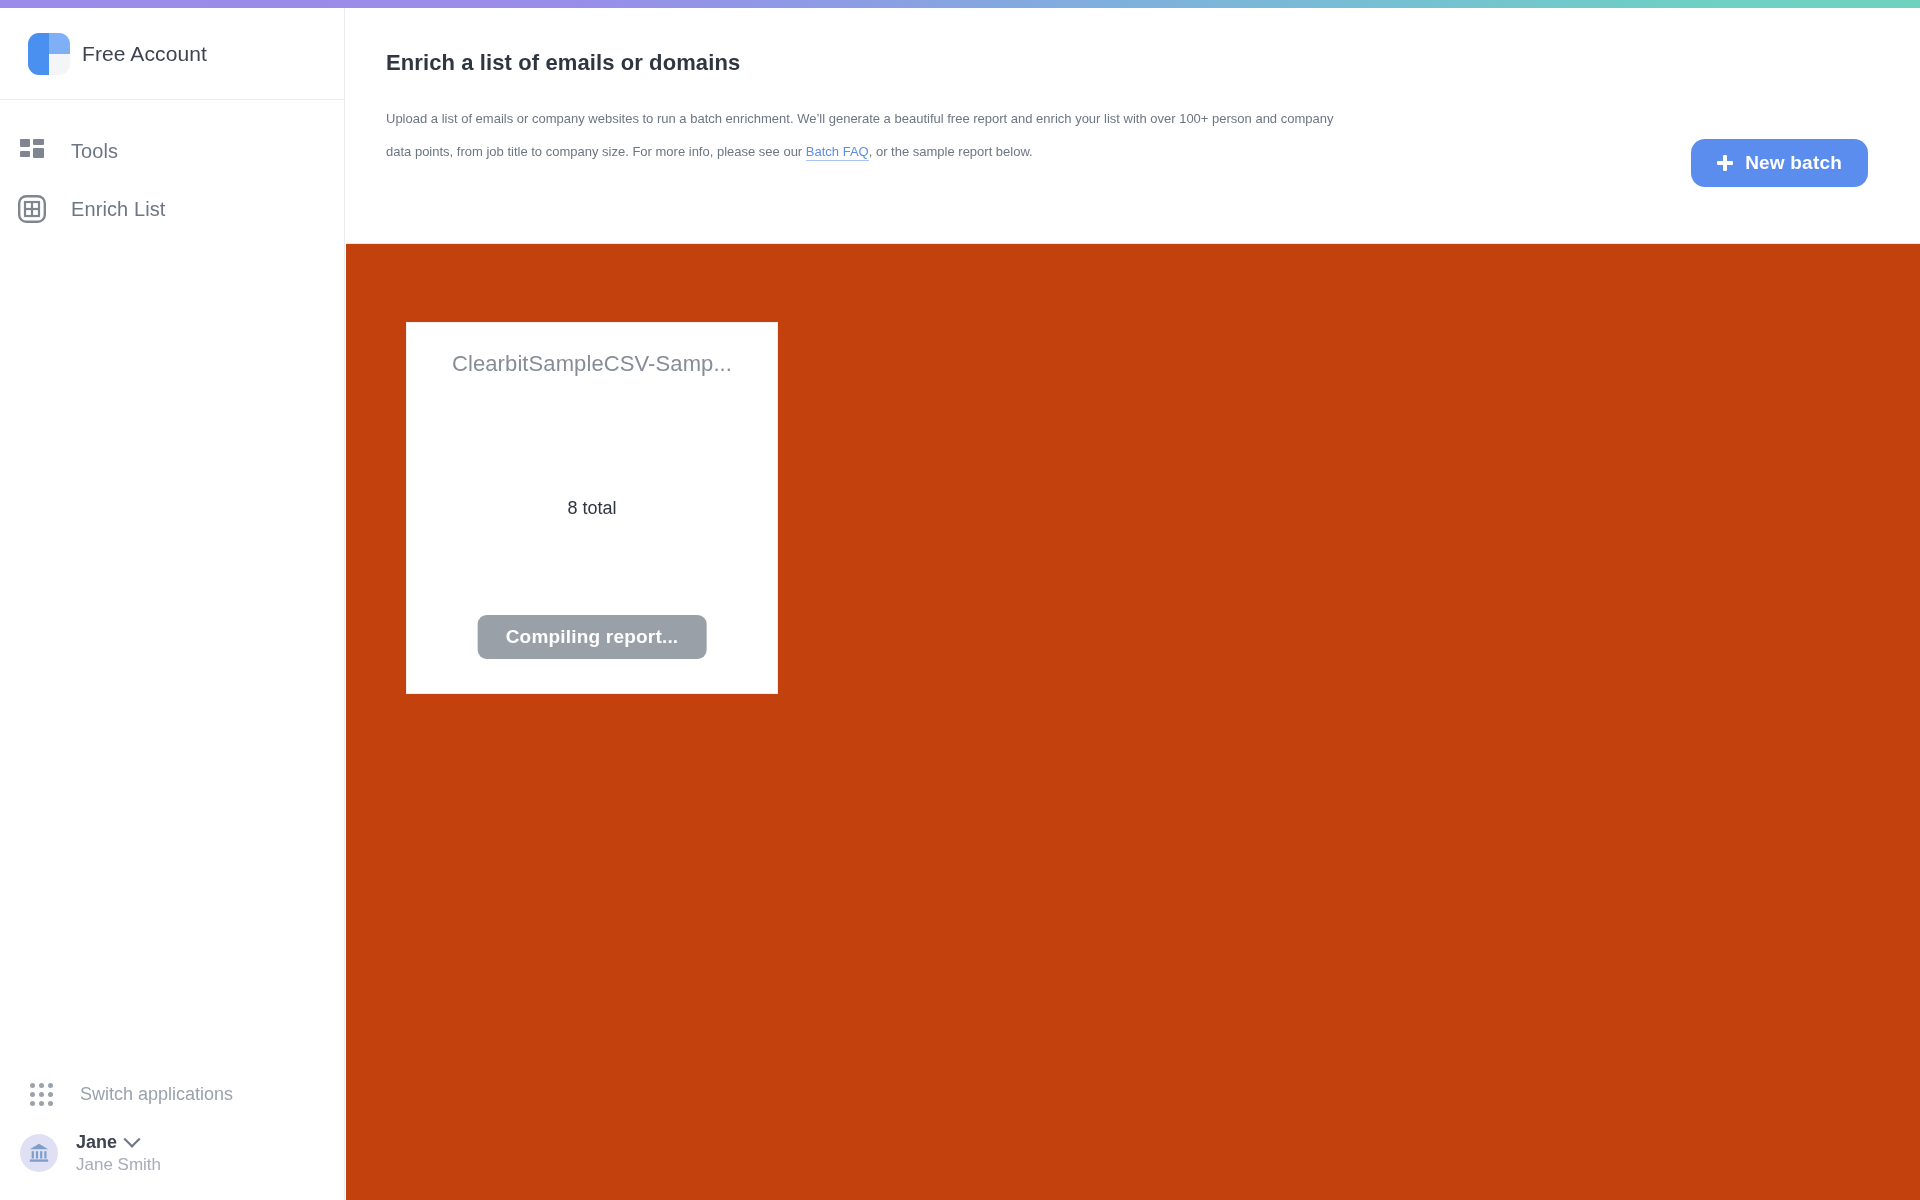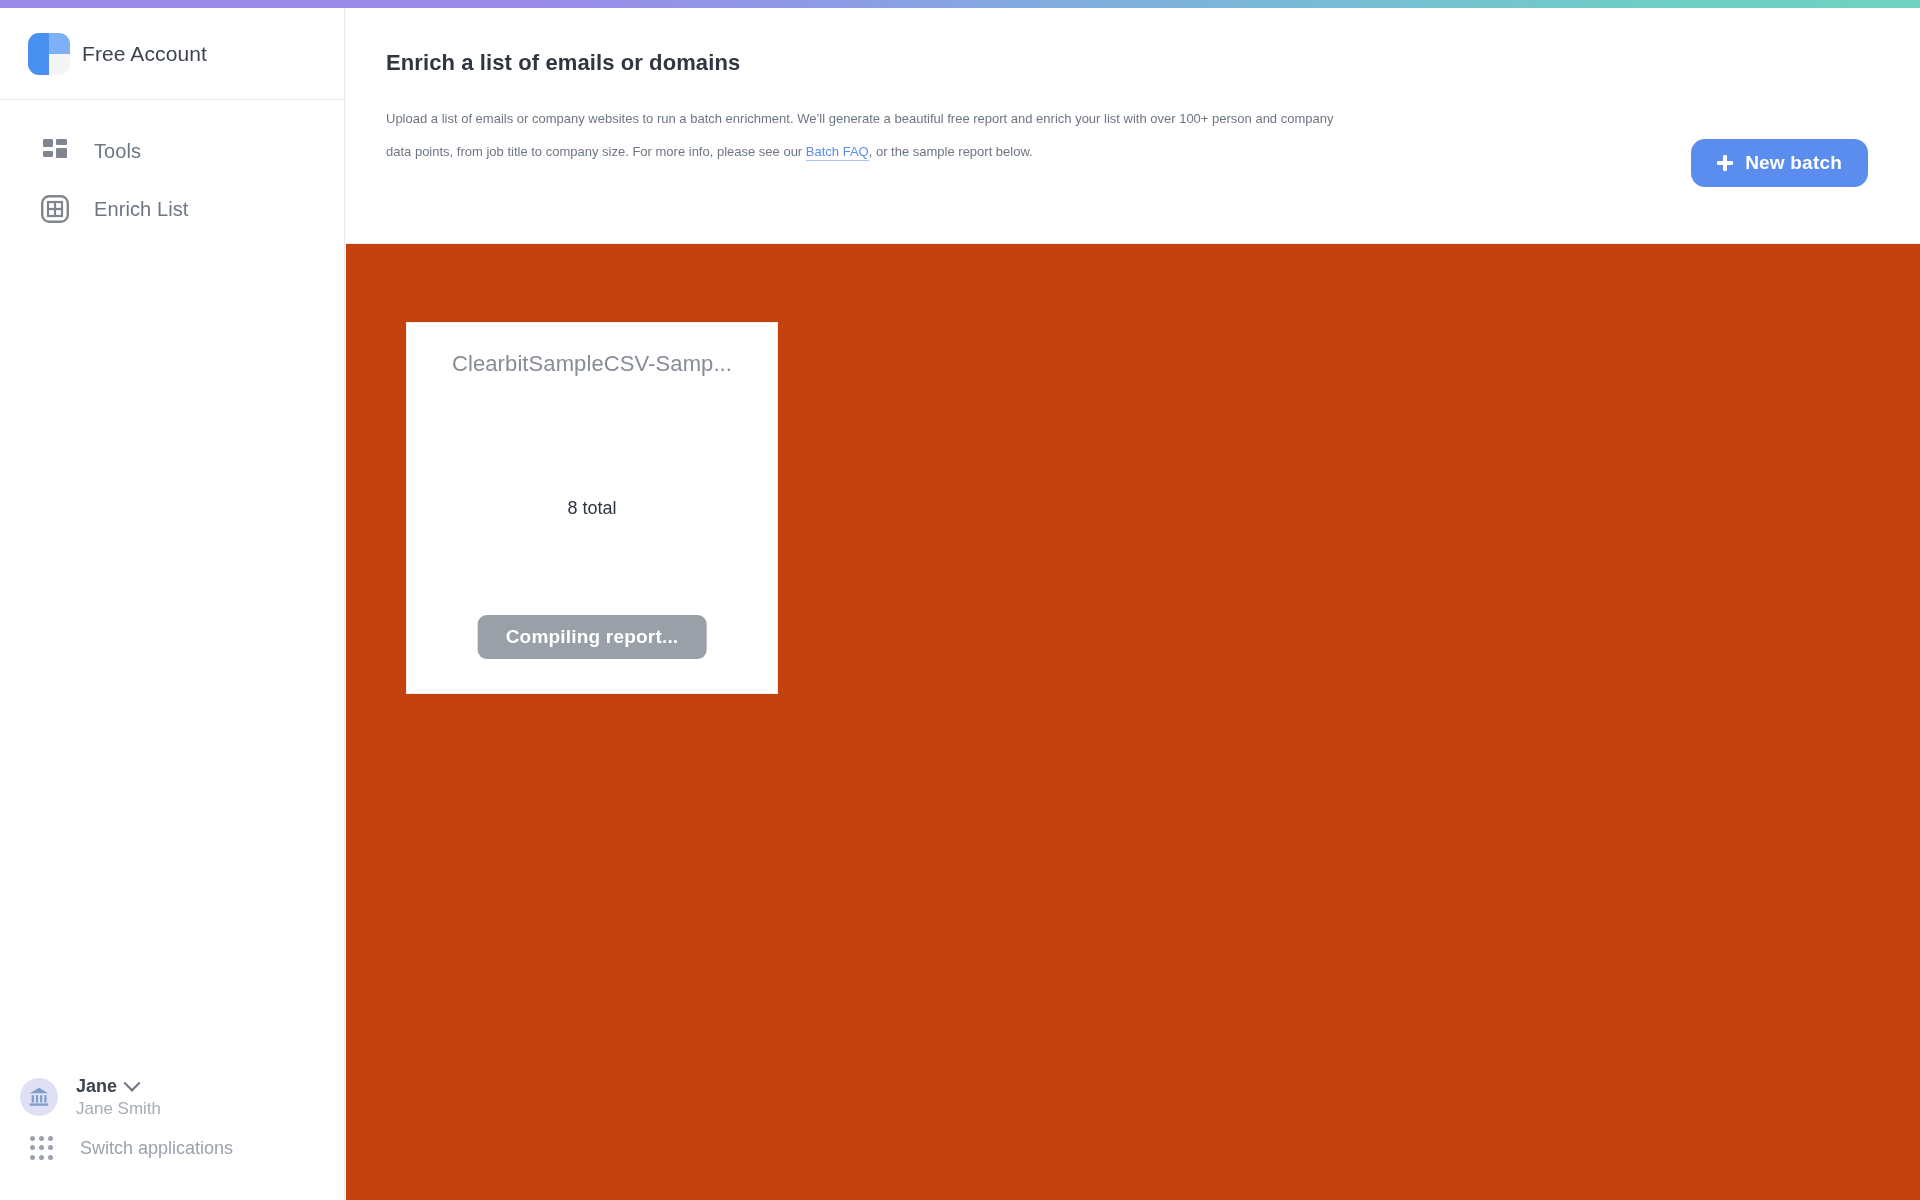--- a/index.html
+++ b/index.html
@@ -56,21 +56,21 @@
     margin-left: 12px;
     font-size: 21px;
     color: #3d4450;
     letter-spacing: 0.1px;
   }
 
   #sidebar-nav { padding-top: 22px; }
   .nav-item {
     height: 58px;
     display: flex; align-items: center;
-    padding-left: 40px;
+    padding-left: 17px;
     cursor: pointer;
   }
   .nav-icon {
     width: 30px; height: 30px;
     flex: 0 0 auto;
     display: flex; align-items: center; justify-content: center;
   }
   .nav-label {
     margin-left: 24px;
     font-size: 20px;
@@ -306,20 +306,35 @@
           <line x1="14" y1="7" x2="14" y2="21" stroke="#7f868f" stroke-width="2.2"></line>
           <line x1="7" y1="14" x2="21" y2="14" stroke="#7f868f" stroke-width="2.2"></line>
         </svg>
       </span>
       <span class="nav-label">Enrich List</span>
     </div>
 
   </nav>
 
   <div id="sidebar-footer">
+
+    <div id="switch-apps">
+      <span class="dot-grid">
+        <span></span>
+          <span></span>
+          <span></span>
+        <span></span>
+          <span></span>
+          <span></span>
+        <span></span>
+          <span></span>
+          <span></span>
+      </span>
+      <span id="switch-apps-label">Switch applications</span>
+    </div>
 
     <div id="user-block">
       <span id="user-avatar">
         <svg width="22" height="22" viewBox="0 0 24 24" fill="#7e9ec9">
           <path d="M12 2 L22 8 L2 8 Z"></path>
           <rect x="4" y="10" width="2.4" height="8"></rect>
           <rect x="8.6" y="10" width="2.4" height="8"></rect>
           <rect x="13.2" y="10" width="2.4" height="8"></rect>
           <rect x="17.8" y="10" width="2.4" height="8"></rect>
           <rect x="2" y="19" width="20" height="2.6"></rect>
@@ -327,35 +342,20 @@
       </span>
       <span id="user-text">
         <span class="user-name-row">
           <span id="user-first-name">Jane</span>
           <span class="chev"></span>
         </span>
         <span id="user-full-name">Jane Smith</span>
       </span>
     </div>
 
-    <div id="switch-apps">
-      <span class="dot-grid">
-        <span></span>
-          <span></span>
-          <span></span>
-        <span></span>
-          <span></span>
-          <span></span>
-        <span></span>
-          <span></span>
-          <span></span>
-      </span>
-      <span id="switch-apps-label">Switch applications</span>
-    </div>
-
   </div>
 </aside>
 
 <main id="main">
 
   <section id="page-header">
     <h1 id="page-title">Enrich a list of emails or domains</h1>
 
     <p id="page-desc"><span>Upload a list of emails or company websites to run a batch enrichment. We’ll generate a beautiful free report and enrich your list with over 100+ person and company data points, from job title to company size. For more info, please see our </span><a id="faq-link">Batch FAQ</a><span>, or the sample report below.</span></p>
 

